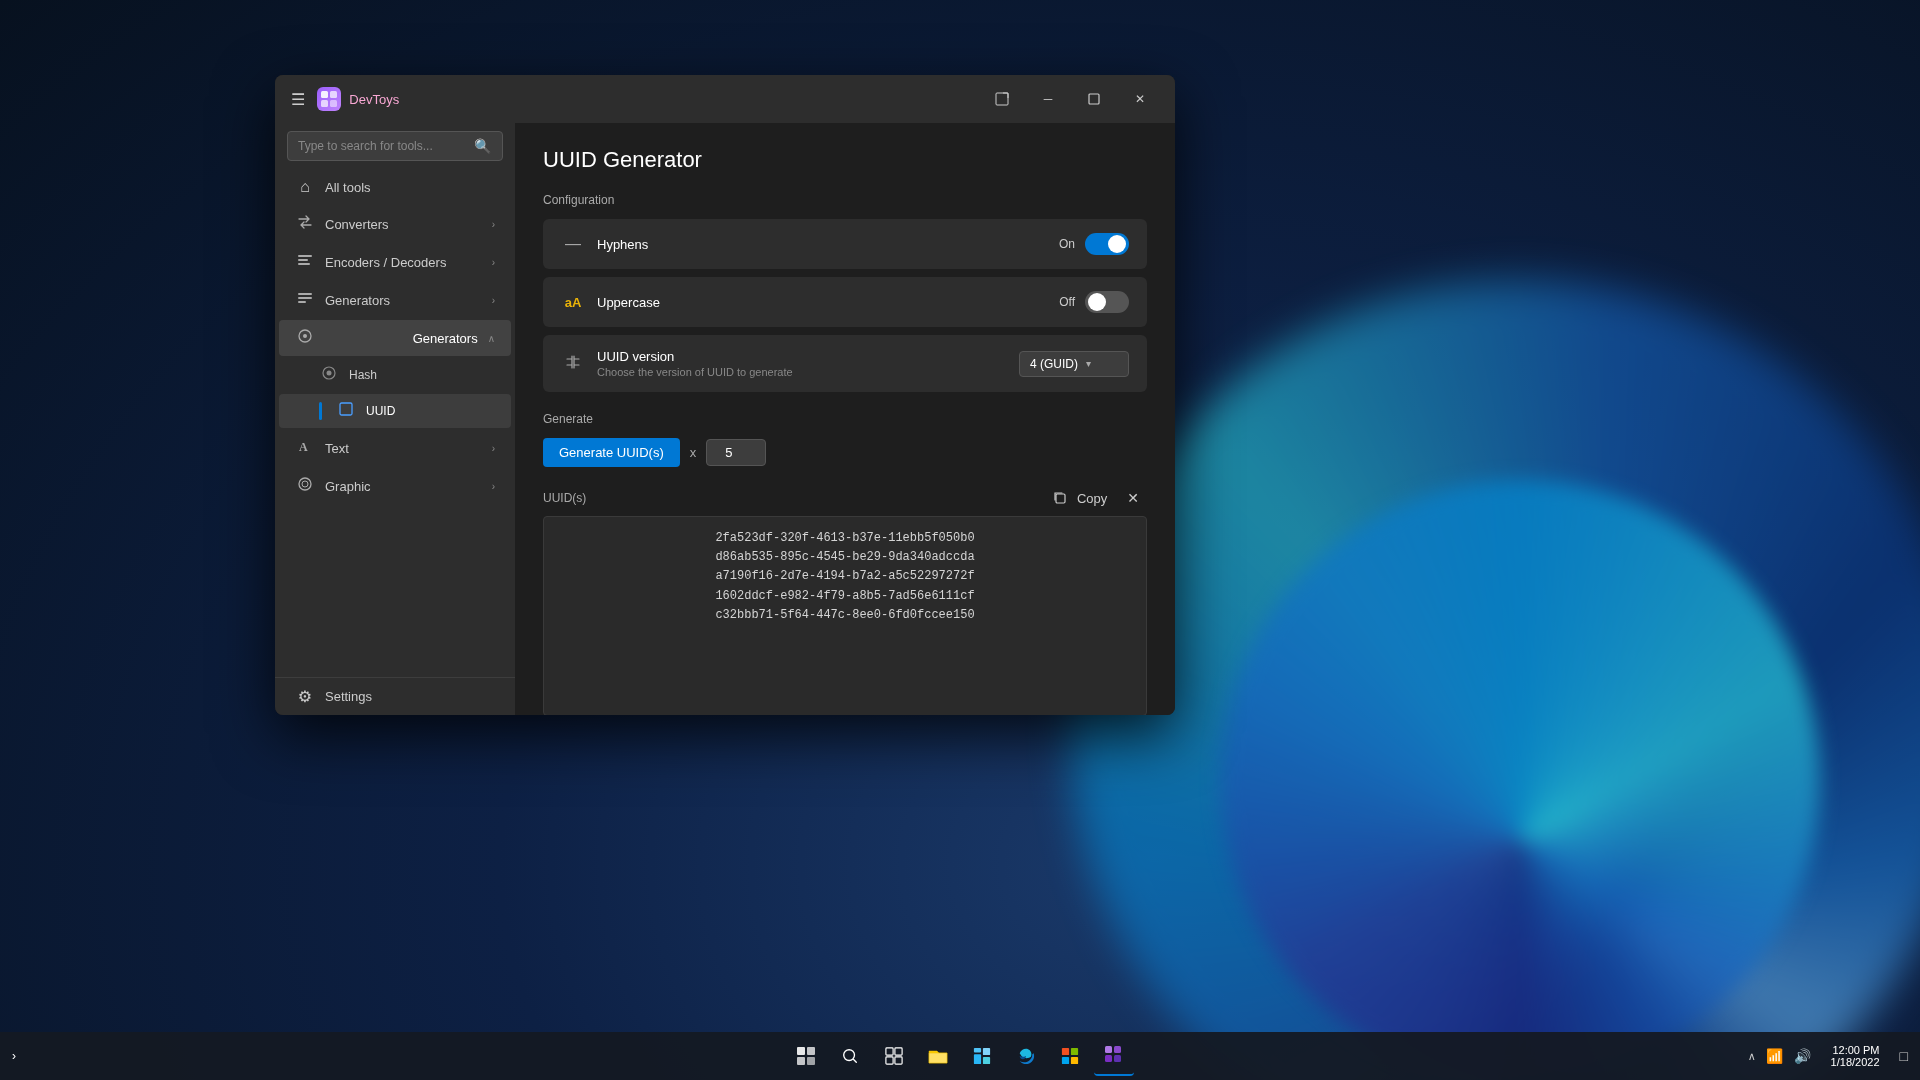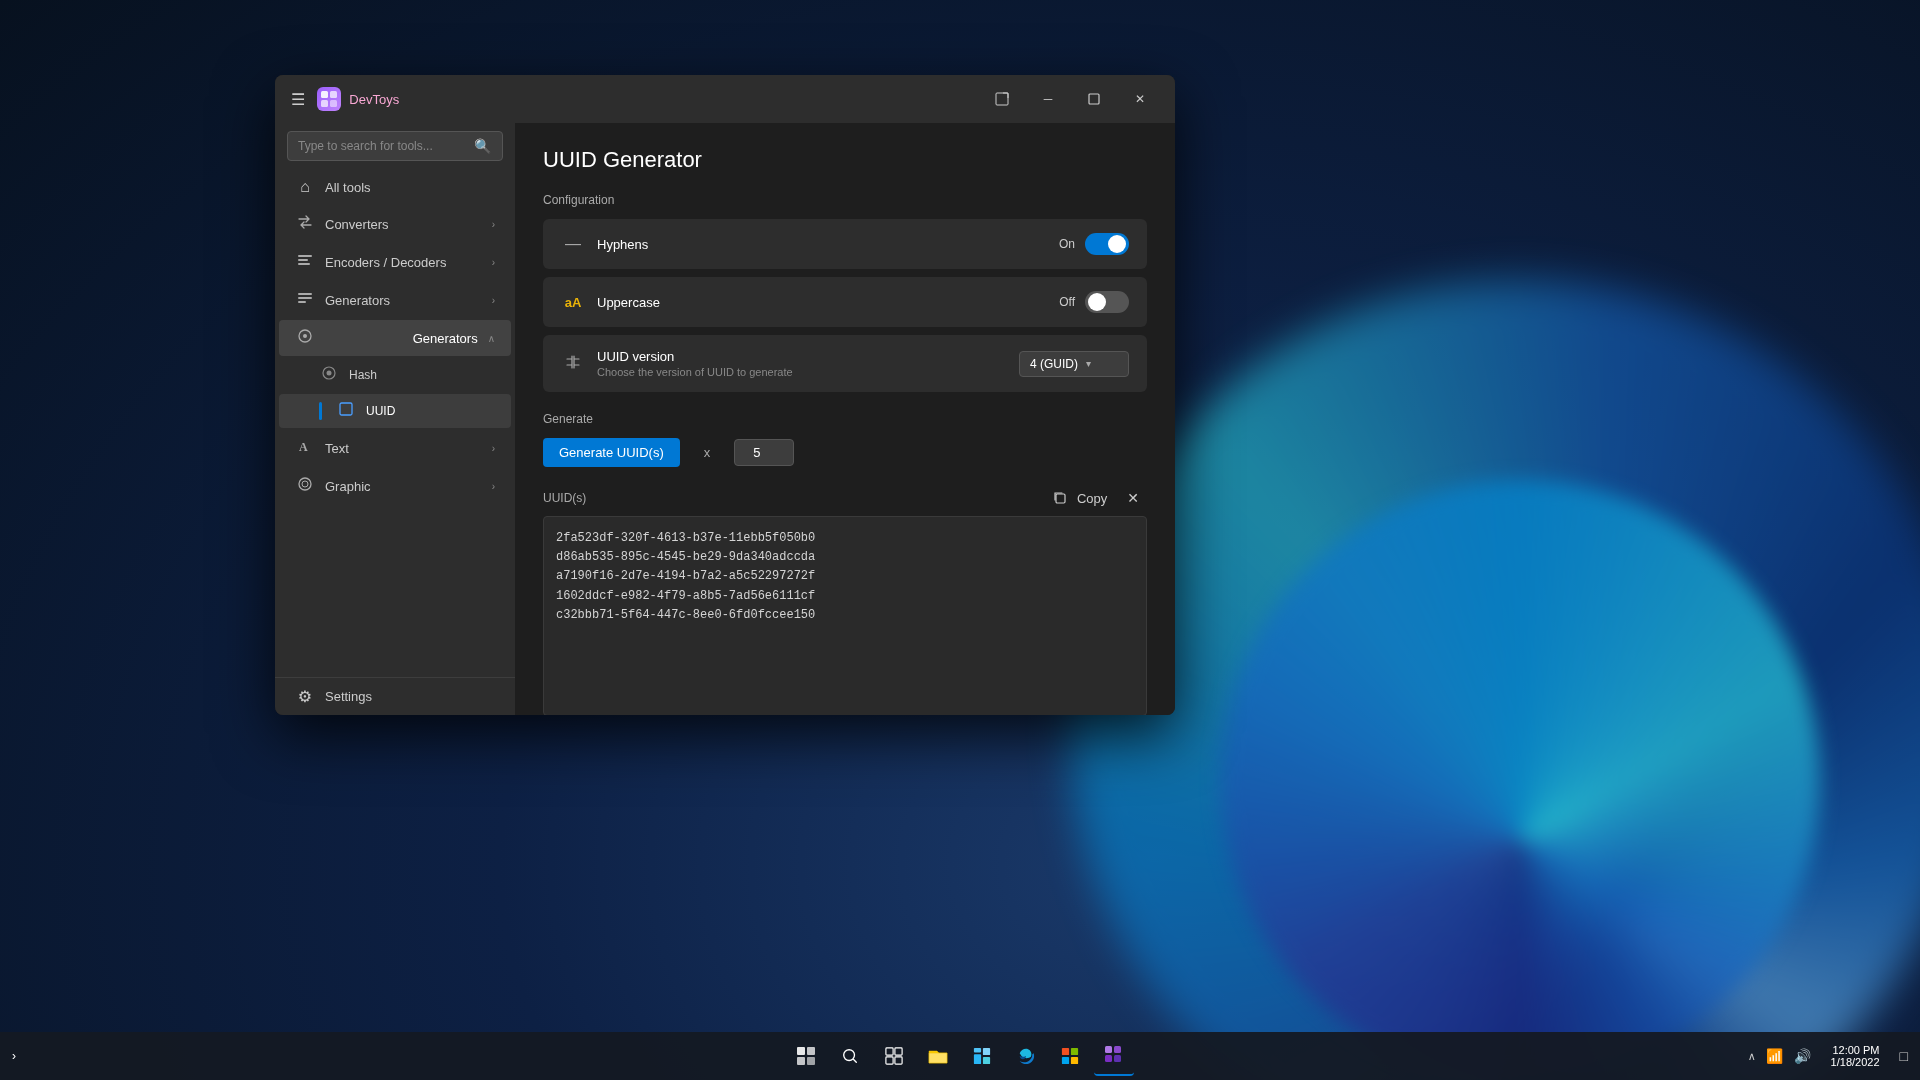--- a/index.html
+++ b/index.html
@@ -355,21 +355,21 @@
     }
     .dropdown-chevron { color: #aaa; font-size: 10px; }
 
     
     .generate-section {
       margin-top: 20px;
     }
     .generate-row {
       display: flex;
       align-items: center;
-      gap: 24px;
+      gap: 10px;
       margin-bottom: 12px;
     }
     .generate-btn {
       background: #0078d4;
       color: #fff;
       border: none;
       border-radius: 4px;
       padding: 7px 16px;
       font-size: 13px;
       cursor: pointer;
@@ -436,20 +436,21 @@
       background: #2a2a2a;
       border: 1px solid #3a3a3a;
       border-radius: 4px;
       color: #d4d4d4;
       font-family: 'Consolas', 'Courier New', monospace;
       font-size: 12px;
       padding: 12px;
       resize: none;
       outline: none;
       line-height: 1.6;
+      text-align: center;
     }
   </style>
 </head>
 <body>
 
 <div class="desktop-bg">
   <div class="win11-bloom"></div>
   <div class="win11-bloom2"></div>
 </div>
 

